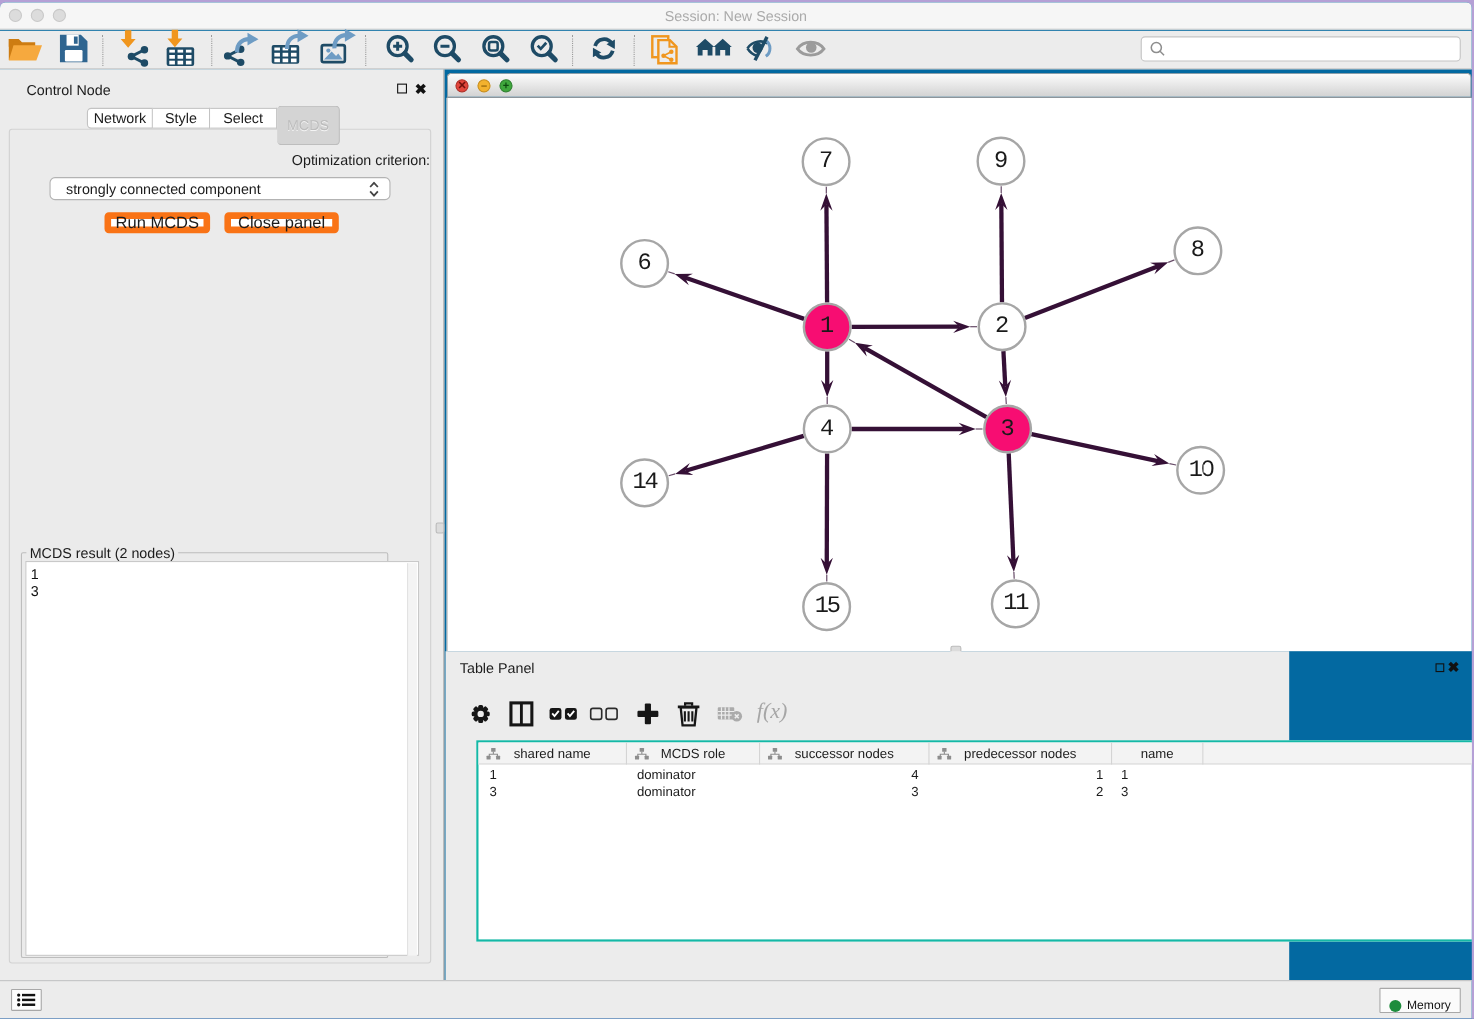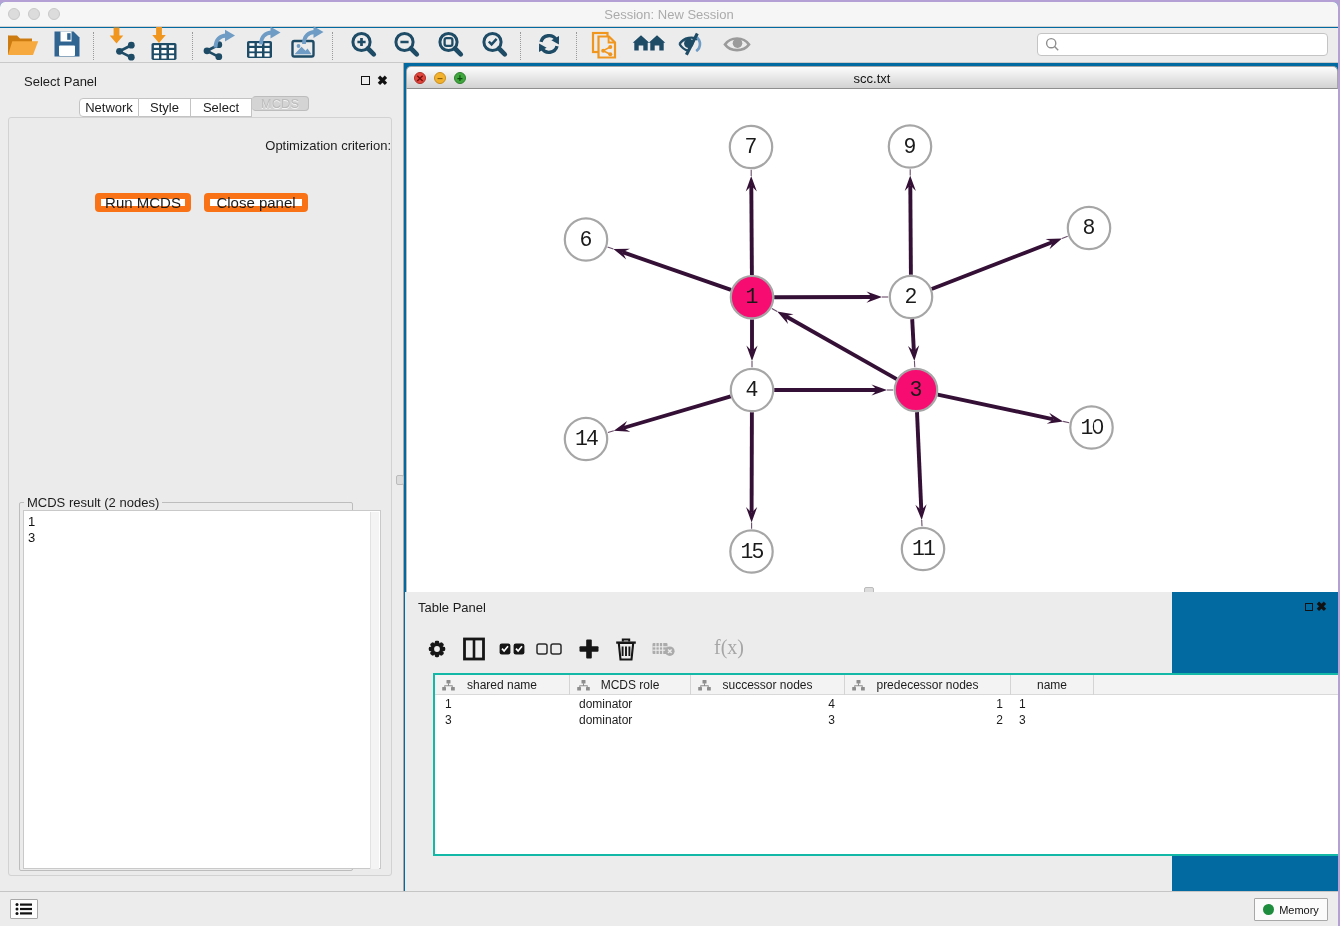--- a/index.html
+++ b/index.html
@@ -11,21 +11,21 @@
 .sep{position:absolute;top:4px;height:28px;width:0;border-left:1px dotted #9a9a9a}
 #searchbox{position:absolute;left:1037px;top:5px;width:291px;height:23px;background:#fff;border:1px solid #c4c4c4;border-radius:4px}
 
 #cpanel{position:absolute;left:0;top:61px;width:404px;height:828px;background:#ececec;border-right:1px solid #a9a9a9}
 #cphead{position:absolute;left:24px;top:11px;font-size:13px;color:#1c1c1c}
 .winbtn{position:absolute;font-size:13px;color:#111}
 .tabrow{position:absolute;display:flex;height:19px}
 .tab{font-size:13px;color:#1c1c1c;background:#fff;border:1px solid #c3c3c3;border-left:none;display:flex;align-items:center;justify-content:center}
 .tab.first{border-left:1px solid #c3c3c3;border-radius:4px 0 0 4px}
 .tab.last{border-radius:0 4px 4px 0}
-.tab.sel{background:#d4d4d4;color:#bcbcbc;text-shadow:0 1px 0 #f4f4f4;border-color:#bdbdbd;margin-top:-2.5px;height:15px;border-radius:4px;position:relative;z-index:2}
+.tab.sel{background:#d4d4d4;color:#bcbcbc;text-shadow:0 1px 0 #f4f4f4;border-color:#bdbdbd;margin-top:-2.5px;height:36px;border-radius:4px;position:relative;z-index:2}
 #cpcontent{position:absolute;left:8px;top:54px;width:384px;height:759px;border:1px solid #d2d2d2;border-radius:3px;background:#ebebeb}
 .btn{position:absolute;background:#fff;border:6px solid #f97316;border-radius:4px;font-size:15px;color:#1c1c1c;display:flex;align-items:center;justify-content:center}
 #dropdown{position:absolute;left:36px;top:43px;width:310px;height:21px;background:#fff;border:1px solid #b3b3b3;border-radius:5px;font-size:13px;color:#1c1c1c;line-height:19px;padding-left:14px}
 #fieldset{position:absolute;left:10px;top:384px;width:334px;height:369px;border:1px solid #bdbdbd;border-radius:2px}
 #fieldlegend{position:absolute;left:4px;top:-8px;background:#ebebeb;padding:0 3px;font-size:13px;color:#1c1c1c}
 #resultbox{position:absolute;left:3px;top:7px;width:358px;height:359px;background:#fff;border:1px solid #c9c9c9}
 #resultbox .sb{position:absolute;right:1px;top:1px;width:9px;height:357px;background:#f4f4f4;border-left:1px solid #e2e2e2}
 
 #netwin{position:absolute;left:406px;top:64px;width:932px;height:526px;border-radius:5px 5px 0 0}
 #nettitle{position:absolute;left:0;top:0;width:100%;height:23px;background:linear-gradient(#fcfcfc,#e7e7e7 50%,#d2d2d2);border:1px solid #a6a6a6;border-bottom:1px solid #8e8e8e;border-radius:5px 5px 0 0}
@@ -37,21 +37,21 @@
 #ttable{position:absolute;left:28px;top:81px;width:910px;height:183px;background:#fff;border:2px solid #14b8a6}
 .throw{position:absolute;left:0;top:0;width:100%;height:20px;background:#f3f3f3;border-bottom:1px solid #d9d9d9}
 .thcell{position:absolute;top:0;height:20px;border-right:1px solid #d4d4d4;font-size:12px;color:#1c1c1c;text-align:center;line-height:20px}
 .tdrow{position:absolute;width:100%;height:16px;font-size:12px;color:#1c1c1c}
 .td{position:absolute;top:0;height:16px;line-height:16px}
 .btabrow{position:absolute;display:flex;height:20px}
 .btab{font-size:13px;color:#1c1c1c;background:#fff;border:1px solid #c3c3c3;border-left:none;display:flex;align-items:center;justify-content:center}
 
 #bottombar{position:absolute;left:0;top:889px;width:1338px;height:35px;background:#ececec;border-top:1px solid #c5c5c5}
 #listbtn{position:absolute;left:10px;top:6px;width:28px;height:20px;background:#fdfdfd;border:1px solid #a8a8a8;border-radius:1px}
-#membtn{position:absolute;right:10px;top:4px;width:74px;height:23px;background:#fbfbfb;border:1px solid #a8a8a8;border-radius:1px;font-size:11px;color:#111;display:flex;align-items:center;justify-content:center;gap:5px}
+#membtn{position:absolute;right:10px;top:4px;width:74px;height:23px;background:#fbfbfb;border:1px solid #a8a8a8;border-radius:1px;font-size:11px;color:#111;display:flex;align-items:flex-end;justify-content:center;gap:5px}
 </style></head>
 <body>
 <div id="app">
 <div id="titlebar">
       <div class="tl" style="left:8px"></div>
       <div class="tl" style="left:28px"></div>
       <div class="tl" style="left:48px"></div>
       <div id="wtitle">Session: New Session</div>
     </div>
 <div id="toolbar">
@@ -209,49 +209,52 @@
         </g>
       </svg>
       <div id="searchbox">
         <svg width="16" height="16" viewBox="0 0 16 16" style="position:absolute;left:7px;top:3px">
           <circle cx="6.2" cy="6.2" r="4.6" fill="none" stroke="#8e8e8e" stroke-width="1.4"></circle>
           <line x1="9.6" y1="9.6" x2="13.2" y2="13.2" stroke="#8e8e8e" stroke-width="1.4"></line>
         </svg>
       </div>
     </div>
 <div id="cpanel">
-      <div id="cphead">Select Panel</div>
+      <div id="cphead">Control Node</div>
       <div class="abs" style="left:361px;top:13px;width:9px;height:9px;border:1.6px solid #111"></div>
       <div class="abs winbtn" style="left:377px;top:10px;font-weight:bold">✖</div>
       <div class="tabrow" style="left:79px;top:35px">
         <div class="tab first" style="width:60px">Network</div>
         <div class="tab" style="width:52px">Style</div>
         <div class="tab" style="width:61px">Select</div>
         <div class="tab sel last" style="width:57px">MCDS</div>
       </div>
       <div id="cpcontent">
         <div class="abs" style="left:0;top:20px;width:100%;text-align:right;font-size:13px;color:#1c1c1c">Optimization criterion:</div>
+        <div id="dropdown">strongly connected component<svg width="10" height="14" viewBox="0 0 10 14" style="position:absolute;right:9px;top:3px">
+            <path d="M1.5,5 L5,1.2 L8.5,5" fill="none" stroke="#444" stroke-width="1.6"></path>
+            <path d="M1.5,9 L5,12.8 L8.5,9" fill="none" stroke="#444" stroke-width="1.6"></path>
+          </svg></div>
         <div class="btn" style="left:86px;top:75px;width:96px;height:19px">Run MCDS</div>
         <div class="btn" style="left:195px;top:75px;width:104px;height:19px">Close panel</div>
         <div id="fieldset">
           <div id="fieldlegend">MCDS result (2 nodes)</div>
           <div id="resultbox">
             <div style="padding:3px 0 0 4px;font-size:13px;line-height:16px;color:#111">1<br>3</div>
             <div class="sb"></div>
           </div>
         </div>
       </div>
       <div class="abs" style="left:396px;top:412px;width:8px;height:10px;background:#dcdcdc;border:1px solid #bbb;border-radius:2px"></div>
     </div>
 <div id="netwin">
       <div id="nettitle">
         <div class="mtl" style="left:7px;background:#e2463c;border:0.5px solid #b03028;color:#70100c">✕</div>
         <div class="mtl" style="left:27px;background:#f3b22e;border:0.5px solid #c98e1c;color:#8a5d05">–</div>
         <div class="mtl" style="left:47px;background:#3fa73c;border:0.5px solid #2f8030;color:#0d4a10">+</div>
-        <div class="abs" style="left:0;top:4px;width:100%;text-align:center;font-size:13px;color:#111">scc.txt</div>
       </div>
       <div id="netcanvas">
         <svg width="932" height="503" viewBox="0 0 932 503" style="position:absolute;left:0;top:0">
           <line x1="344.9" y1="186.0" x2="344.3" y2="96.8" stroke="#351036" stroke-width="3.9"></line>
           <path d="M344.2,87.0 L349.9,102.5 L344.3,96.8 L338.7,102.5 Z" fill="#351036"></path>
           <path d="M344.2,87.0 L344.2,80.8" stroke="#351036" stroke-width="1.1" opacity="0.75"></path>
           <line x1="324.0" y1="200.9" x2="215.6" y2="163.2" stroke="#351036" stroke-width="3.9"></line>
           <path d="M206.4,160.0 L222.9,159.8 L215.6,163.2 L219.2,170.4 Z" fill="#351036"></path>
           <path d="M206.4,160.0 L200.5,158.0" stroke="#351036" stroke-width="1.1" opacity="0.75"></path>
           <line x1="367.2" y1="208.2" x2="465.2" y2="208.0" stroke="#351036" stroke-width="3.9"></line>
@@ -373,21 +376,21 @@
             <line x1="-10.5" y1="-2.2" x2="4.5" y2="-2.2"></line>
             <line x1="-10.5" y1="1.2" x2="4.5" y2="1.2"></line>
             <line x1="-7.1" y1="-6" x2="-7.1" y2="5"></line>
             <line x1="-3.7" y1="-6" x2="-3.7" y2="5"></line>
             <line x1="-0.3" y1="-6" x2="-0.3" y2="5"></line>
           </g>
           <circle cx="6.8" cy="2.2" r="4.8" fill="#ababab"></circle>
           <path d="M5,0.4 L8.6,4 M8.6,0.4 L5,4" stroke="#ececec" stroke-width="1.4"></path>
         </g>
       </svg>
-      <div class="abs" style="left:309px;top:44px;font-family:'Liberation Serif',serif;font-size:20px;color:#a6a6a6">f(x)</div>
+      <div class="abs" style="left:283px;top:44px;font-family:'Liberation Serif',serif;font-style:italic;font-size:20px;color:#a6a6a6">f(x)</div>
       <div id="ttable">
         <div class="throw">
           <div class="thcell" style="left:0px;width:135px"><svg width="13" height="11" viewBox="0 0 13 11" style="position:absolute;left:7px;top:5px">
               <g fill="#8d8d8d">
                 <rect x="4.5" y="0" width="4" height="3.4" rx="0.5"></rect>
                 <rect x="0.2" y="7" width="3.8" height="3.4" rx="0.5"></rect>
                 <rect x="9" y="7" width="3.8" height="3.4" rx="0.5"></rect>
                 <path d="M6,3.2 h1 v2.1 h3.7 v2.1 h-1 v-1.2 h-6.4 v1.2 h-1 v-2.1 h3.7 z"></path>
               </g>
             </svg>shared name</div>

